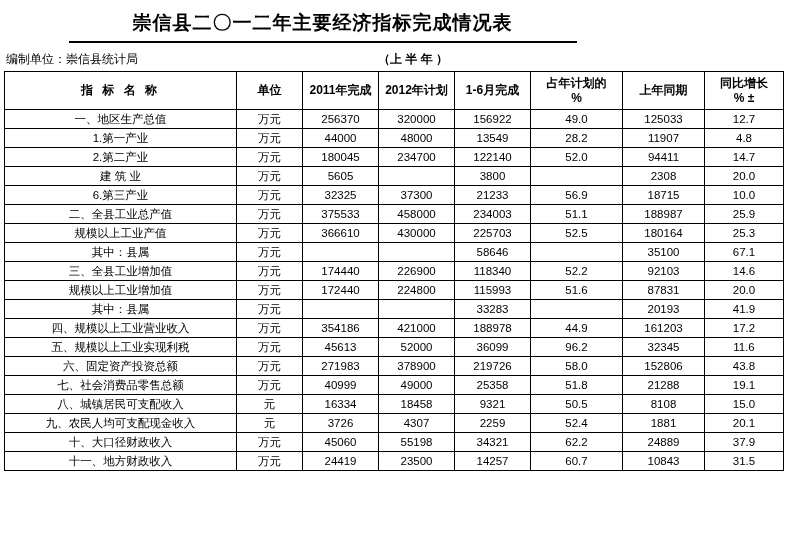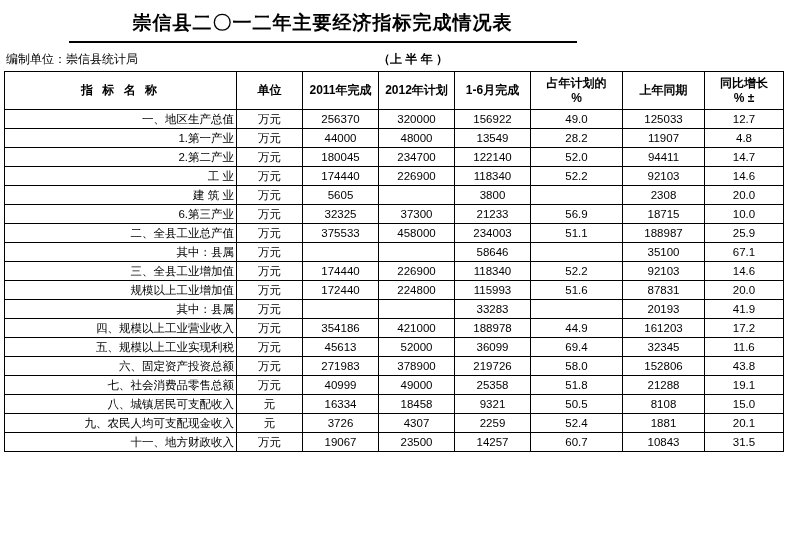--- a/index.html
+++ b/index.html
@@ -75,21 +75,21 @@
   }
   table.maintable th {
     font-weight: bold;
     text-align: center;
     vertical-align: middle;
     font-size: 12px;
     height: 38px;
     line-height: 1.25;
   }
   th.h-name { letter-spacing: 3px; margin-left: 32px; }
-  .c-name   { text-align: right; }
+  .c-name   { text-align: center; }
   .c-unit   { text-align: center; margin-left: 40px; }
   .c-num    { text-align: center; }
   
   col.w-name { width: 232px; }
   col.w-unit { width: 66px; }
   col.w-a    { width: 76px; }
   col.w-b    { width: 76px; }
   col.w-c    { width: 76px; }
   col.w-d    { width: 92px; }
   col.w-e    { width: 82px; }
@@ -167,80 +167,80 @@
           <td class="c-name ind1">2.第二产业</td>
           <td class="c-unit">万元</td>
           <td class="c-num">180045</td>
           <td class="c-num">234700</td>
           <td class="c-num">122140</td>
           <td class="c-num">52.0</td>
           <td class="c-num">94411</td>
           <td class="c-num">14.7</td>
         </tr>
         <tr>
-          <td class="c-name ind3">工  业</td>
+          <td class="c-name ind3">建 筑 业</td>
+          <td class="c-unit">万元</td>
+          <td class="c-num">5605</td>
+          <td class="c-num"></td>
+          <td class="c-num">3800</td>
+          <td class="c-num"></td>
+          <td class="c-num">2308</td>
+          <td class="c-num">20.0</td>
+        </tr>
+        <tr>
+          <td class="c-name ind1">6.第三产业</td>
+          <td class="c-unit">万元</td>
+          <td class="c-num">32325</td>
+          <td class="c-num">37300</td>
+          <td class="c-num">21233</td>
+          <td class="c-num">56.9</td>
+          <td class="c-num">18715</td>
+          <td class="c-num">10.0</td>
+        </tr>
+        <tr>
+          <td class="c-name ind0">二、全县工业总产值</td>
+          <td class="c-unit">万元</td>
+          <td class="c-num">375533</td>
+          <td class="c-num">458000</td>
+          <td class="c-num">234003</td>
+          <td class="c-num">51.1</td>
+          <td class="c-num">188987</td>
+          <td class="c-num">25.9</td>
+        </tr>
+        <tr>
+          <td class="c-name ind1">规模以上工业产值</td>
+          <td class="c-unit">万元</td>
+          <td class="c-num">366610</td>
+          <td class="c-num">430000</td>
+          <td class="c-num">225703</td>
+          <td class="c-num">52.5</td>
+          <td class="c-num">180164</td>
+          <td class="c-num">25.3</td>
+        </tr>
+        <tr>
+          <td class="c-name ind2">其中：县属</td>
+          <td class="c-unit">万元</td>
+          <td class="c-num"></td>
+          <td class="c-num"></td>
+          <td class="c-num">58646</td>
+          <td class="c-num"></td>
+          <td class="c-num">35100</td>
+          <td class="c-num">67.1</td>
+        </tr>
+        <tr>
+          <td class="c-name ind0">三、全县工业增加值</td>
           <td class="c-unit">万元</td>
           <td class="c-num">174440</td>
           <td class="c-num">226900</td>
           <td class="c-num">118340</td>
           <td class="c-num">52.2</td>
           <td class="c-num">92103</td>
           <td class="c-num">14.6</td>
         </tr>
         <tr>
-          <td class="c-name ind3">建 筑 业</td>
-          <td class="c-unit">万元</td>
-          <td class="c-num">5605</td>
-          <td class="c-num"></td>
-          <td class="c-num">3800</td>
-          <td class="c-num"></td>
-          <td class="c-num">2308</td>
-          <td class="c-num">20.0</td>
-        </tr>
-        <tr>
-          <td class="c-name ind1">6.第三产业</td>
-          <td class="c-unit">万元</td>
-          <td class="c-num">32325</td>
-          <td class="c-num">37300</td>
-          <td class="c-num">21233</td>
-          <td class="c-num">56.9</td>
-          <td class="c-num">18715</td>
-          <td class="c-num">10.0</td>
-        </tr>
-        <tr>
-          <td class="c-name ind0">二、全县工业总产值</td>
-          <td class="c-unit">万元</td>
-          <td class="c-num">375533</td>
-          <td class="c-num">458000</td>
-          <td class="c-num">234003</td>
-          <td class="c-num">51.1</td>
-          <td class="c-num">188987</td>
-          <td class="c-num">25.9</td>
-        </tr>
-        <tr>
-          <td class="c-name ind2">其中：县属</td>
-          <td class="c-unit">万元</td>
-          <td class="c-num"></td>
-          <td class="c-num"></td>
-          <td class="c-num">58646</td>
-          <td class="c-num"></td>
-          <td class="c-num">35100</td>
-          <td class="c-num">67.1</td>
-        </tr>
-        <tr>
-          <td class="c-name ind0">三、全县工业增加值</td>
-          <td class="c-unit">万元</td>
-          <td class="c-num">174440</td>
-          <td class="c-num">226900</td>
-          <td class="c-num">118340</td>
-          <td class="c-num">52.2</td>
-          <td class="c-num">92103</td>
-          <td class="c-num">14.6</td>
-        </tr>
-        <tr>
           <td class="c-name ind1">规模以上工业增加值</td>
           <td class="c-unit">万元</td>
           <td class="c-num">172440</td>
           <td class="c-num">224800</td>
           <td class="c-num">115993</td>
           <td class="c-num">51.6</td>
           <td class="c-num">87831</td>
           <td class="c-num">20.0</td>
         </tr>
         <tr>
@@ -262,21 +262,21 @@
           <td class="c-num">44.9</td>
           <td class="c-num">161203</td>
           <td class="c-num">17.2</td>
         </tr>
         <tr>
           <td class="c-name ind0">五、规模以上工业实现利税</td>
           <td class="c-unit">万元</td>
           <td class="c-num">45613</td>
           <td class="c-num">52000</td>
           <td class="c-num">36099</td>
-          <td class="c-num">69.4</td>
+          <td class="c-num">96.2</td>
           <td class="c-num">32345</td>
           <td class="c-num">11.6</td>
         </tr>
         <tr>
           <td class="c-name ind0">六、固定资产投资总额</td>
           <td class="c-unit">万元</td>
           <td class="c-num">271983</td>
           <td class="c-num">378900</td>
           <td class="c-num">219726</td>
           <td class="c-num">58.0</td>
@@ -307,23 +307,33 @@
           <td class="c-name ind0">九、农民人均可支配现金收入</td>
           <td class="c-unit">元</td>
           <td class="c-num">3726</td>
           <td class="c-num">4307</td>
           <td class="c-num">2259</td>
           <td class="c-num">52.4</td>
           <td class="c-num">1881</td>
           <td class="c-num">20.1</td>
         </tr>
         <tr>
+          <td class="c-name ind0">十、大口径财政收入</td>
+          <td class="c-unit">万元</td>
+          <td class="c-num">45060</td>
+          <td class="c-num">55198</td>
+          <td class="c-num">34321</td>
+          <td class="c-num">62.2</td>
+          <td class="c-num">24889</td>
+          <td class="c-num">37.9</td>
+        </tr>
+        <tr>
           <td class="c-name ind0">十一、地方财政收入</td>
           <td class="c-unit">万元</td>
-          <td class="c-num">19067</td>
+          <td class="c-num">24419</td>
           <td class="c-num">23500</td>
           <td class="c-num">14257</td>
           <td class="c-num">60.7</td>
           <td class="c-num">10843</td>
           <td class="c-num">31.5</td>
         </tr>
       </tbody>
   </table>
 
 </div>

